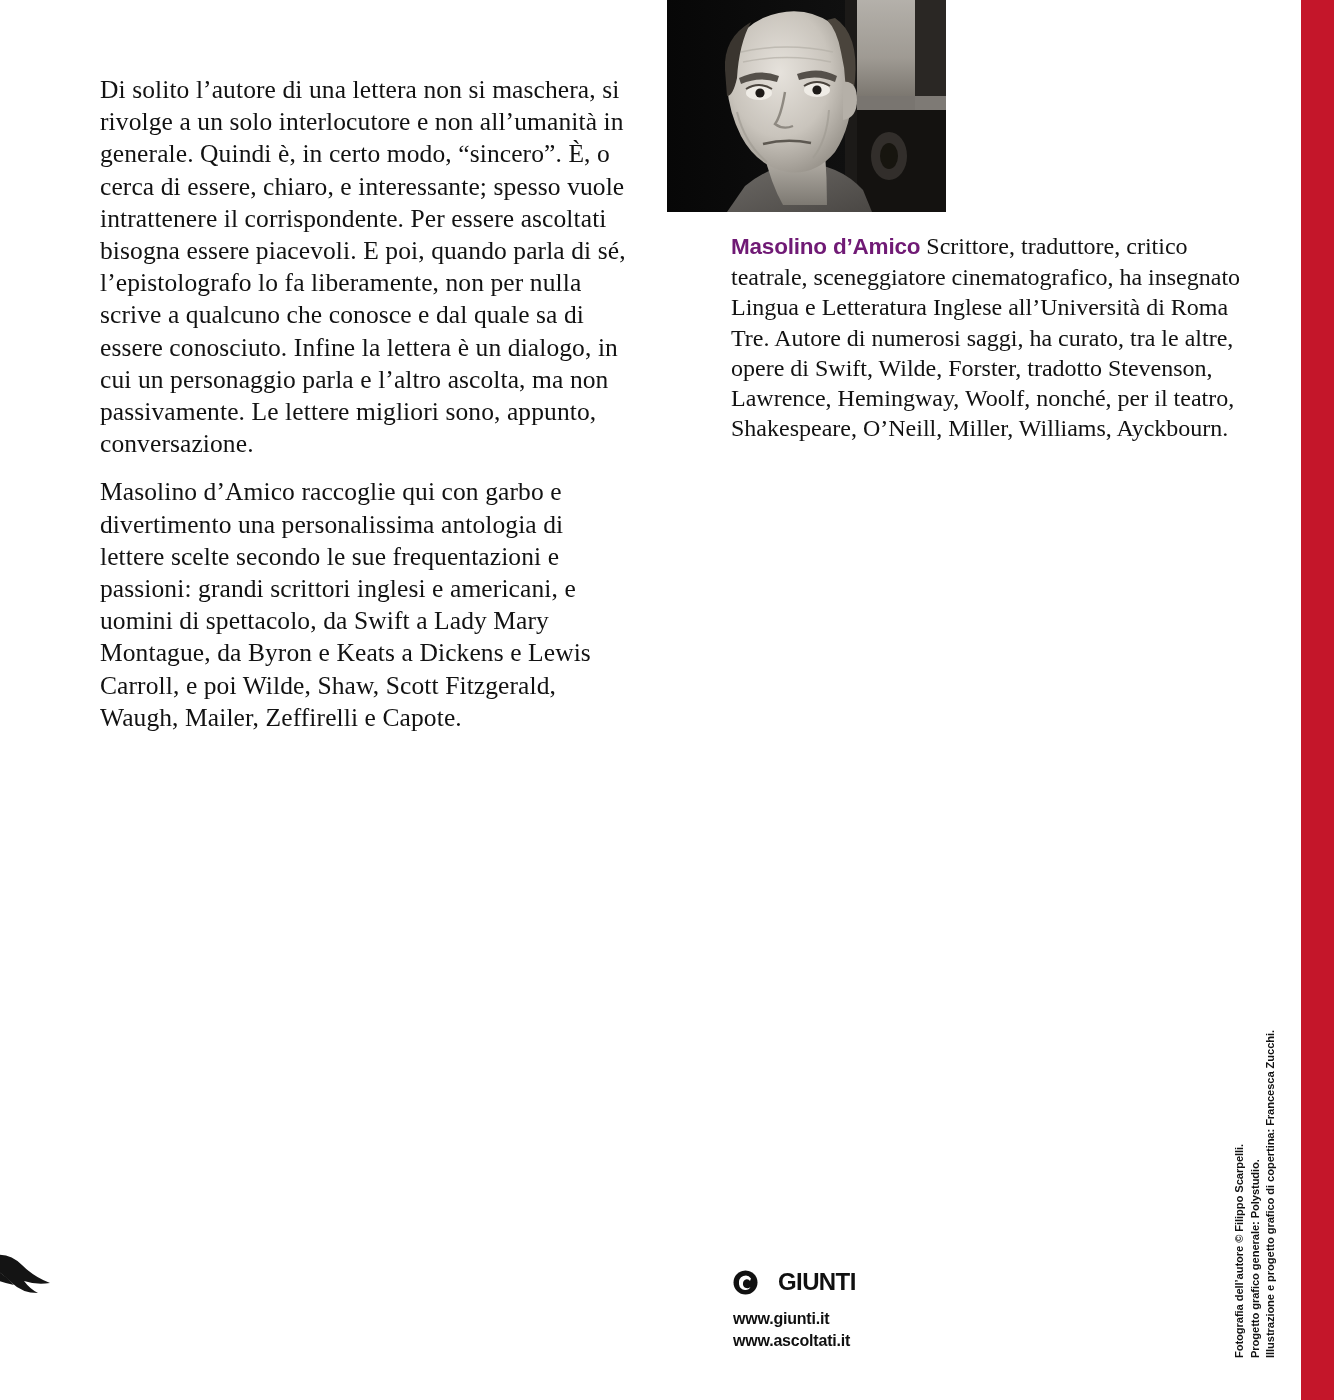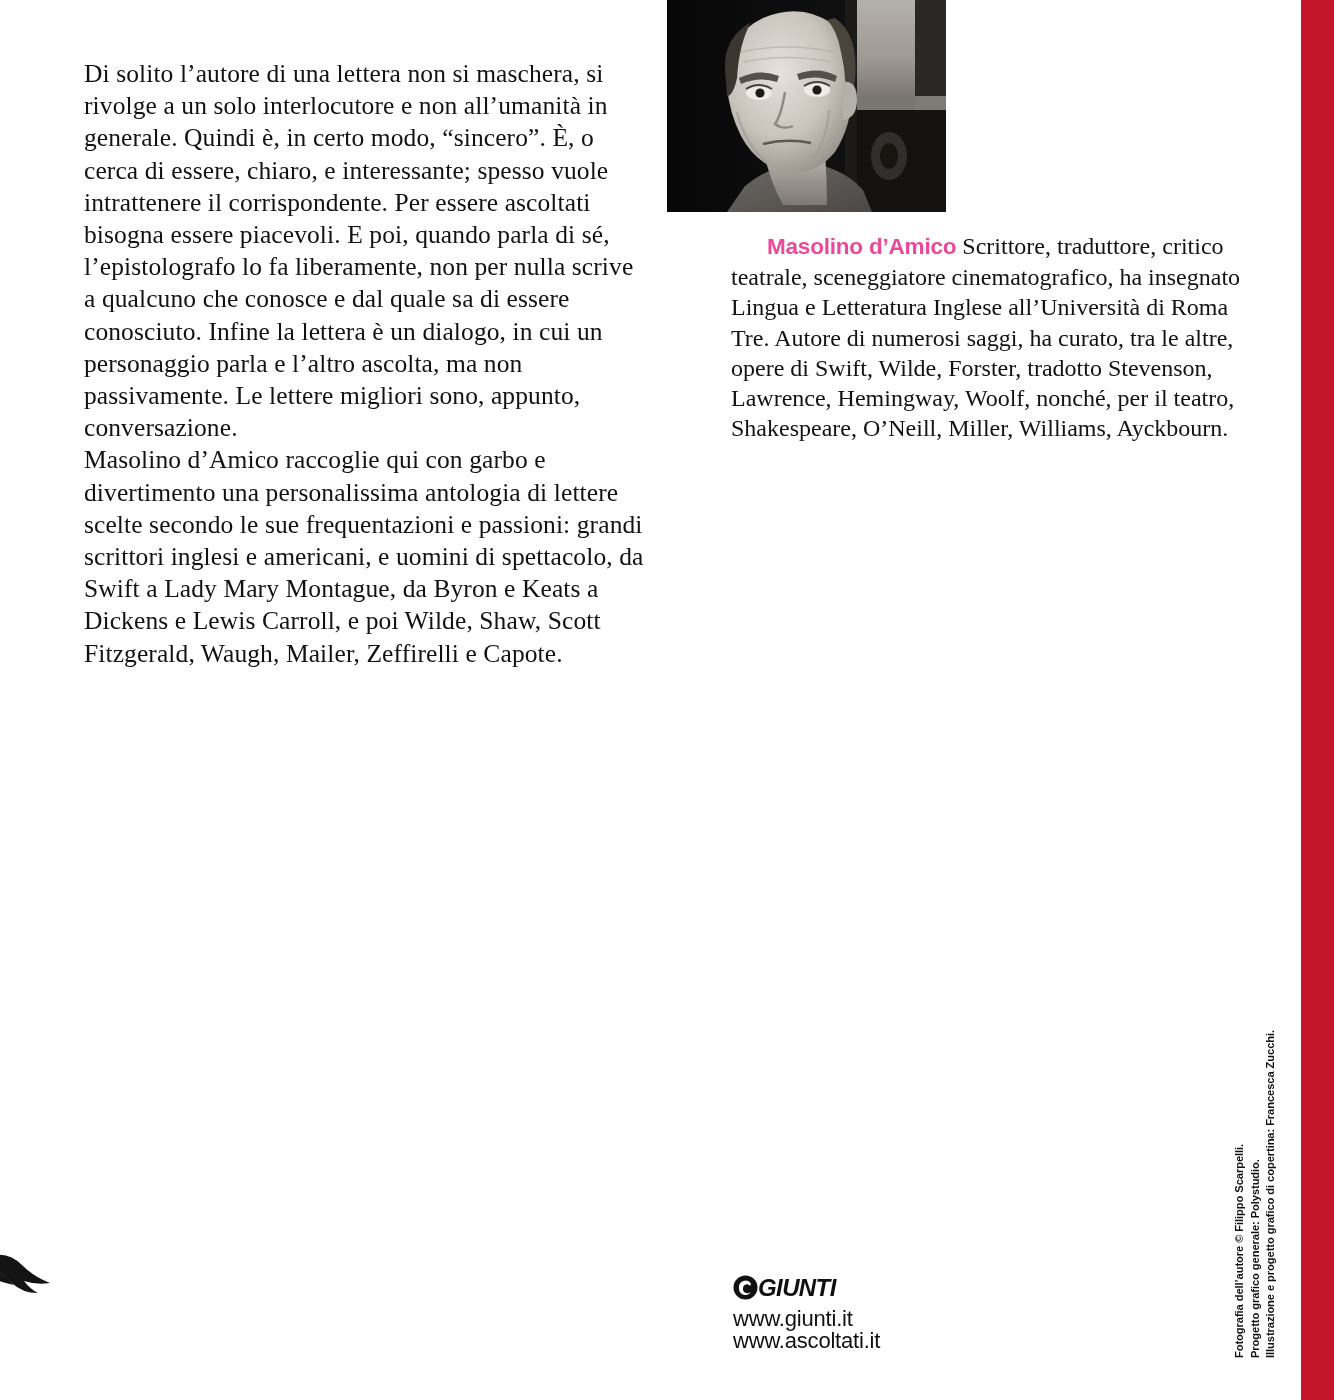--- a/index.html
+++ b/index.html
@@ -32,21 +32,21 @@
     left: 84px;
     top: 58px;
     width: 560px;
     font-family: "Liberation Serif", serif;
     font-size: 25.5px;
     line-height: 32.2px;
     color: #121212;
     letter-spacing: 0.1px;
   }
   .blurb p {
-    margin: 0;
+    margin: 16px;
   }
 
   
   .photo-frame {
     position: absolute;
     left: 667px;
     top: 0px;
     width: 279px;
     height: 212px;
     overflow: hidden;
@@ -63,58 +63,56 @@
     top: 231px;
     width: 530px;
     font-family: "Liberation Serif", serif;
     font-size: 24px;
     line-height: 30.2px;
     color: #121212;
   }
   .bio .author-name {
     font-family: "Liberation Sans", sans-serif;
     font-weight: bold;
-    color: #ec4899;
+    color: #701a75;
     font-size: 22.5px;
     letter-spacing: -0.2px;
-    margin-left: 36px;
   }
 
   
   .publisher {
     position: absolute;
     left: 733px;
     top: 1270px;
     font-family: "Liberation Sans", sans-serif;
   }
   .logo-row {
     display: flex;
-    align-items: flex-end;
-    gap: 0;
+    align-items: flex-start;
+    gap: 20px;
     height: 30px;
-    font-style: italic;
   }
   .logo-mark {
     width: 25px;
     height: 25px;
     display: block;
   }
   .logo-word {
     font-family: "Liberation Sans", sans-serif;
     font-weight: bold;
     font-size: 24px;
     letter-spacing: -0.6px;
     color: #101010;
     line-height: 1;
   }
   .urls {
     margin-top: 8px;
     font-family: "Liberation Sans", sans-serif;
-    font-weight: normal;
-    font-size: 22px;
+    font-weight: bold;
+    font-size: 16px;
     line-height: 22px;
     color: #101010;
     letter-spacing: -0.2px;
   }
   .urls div { white-space: nowrap; }
 
   
   .credits {
     position: absolute;
     left: 1232px;

